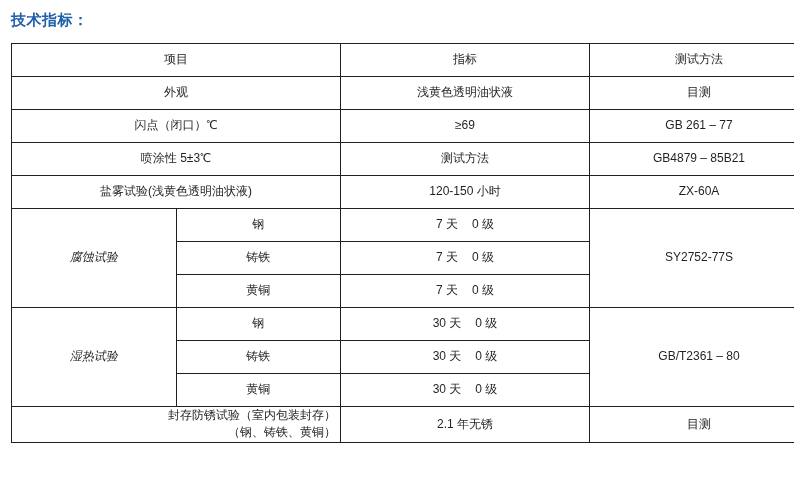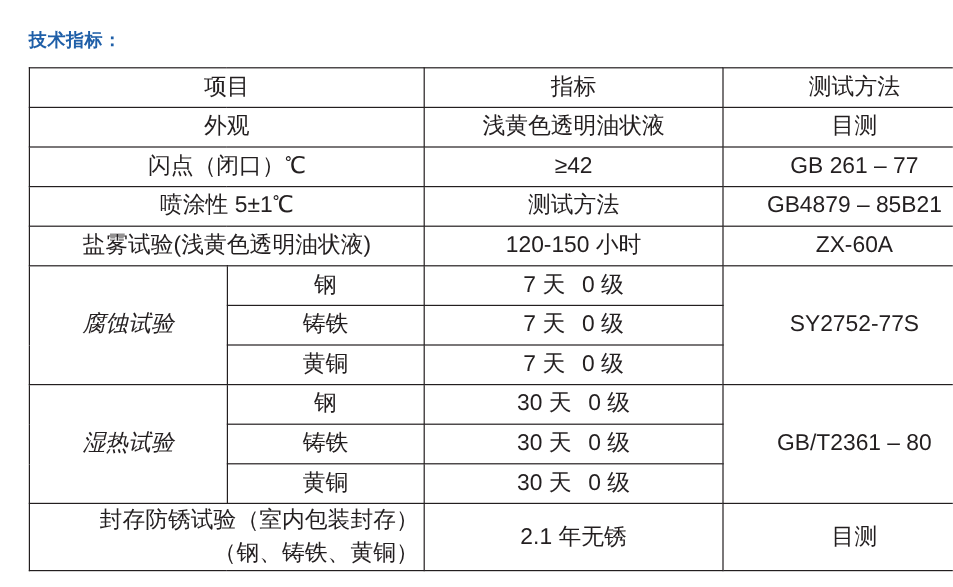--- a/index.html
+++ b/index.html
@@ -12,39 +12,39 @@
     height: 489px;
     font-family: "Liberation Sans", sans-serif;
     color: #231f20;
     overflow: hidden;
   }
   .page {
     position: relative;
     width: 628px;
     height: 489px;
     box-sizing: border-box;
-    padding: 16px;
+    padding: 3px;
   }
   .title {
     font-size: 15px;
     font-weight: bold;
     color: #1f5fa8;
     padding: 8px 0 0 8px;
     letter-spacing: 0.5px;
   }
   table.spec {
     border-collapse: collapse;
     table-layout: fixed;
     margin: 13px 0 0 8px;
     width: 770px;
     background: #fff;
   }
   table.spec td {
     border: 1px solid #231f20;
-    font-size: 19px;
+    font-size: 12px;
     text-align: center;
     vertical-align: middle;
     padding: 0 4px;
     height: 32px;
     line-height: 1.45;
     color: #231f20;
   }
   td.col-item { width: 320px; }
   td.col-item-label { width: 122px; font-style: italic; }
   td.col-item-sub { width: 198px; }
@@ -71,26 +71,26 @@
       </tr>
 
       <tr>
         <td colspan="2">外观</td>
         <td>浅黄色透明油状液</td>
         <td>目测</td>
       </tr>
 
       <tr>
         <td colspan="2">闪点（闭口）℃</td>
-        <td>≥42</td>
+        <td>≥69</td>
         <td>GB 261 – 77</td>
       </tr>
 
       <tr>
-        <td colspan="2">喷涂性 5±1℃</td>
+        <td colspan="2">喷涂性 5±3℃</td>
         <td>测试方法</td>
         <td>GB4879 – 85B21</td>
       </tr>
 
       <tr>
         <td colspan="2">盐雾试验(浅黄色透明油状液)</td>
         <td>120-150 小时</td>
         <td>ZX-60A</td>
       </tr>
 

